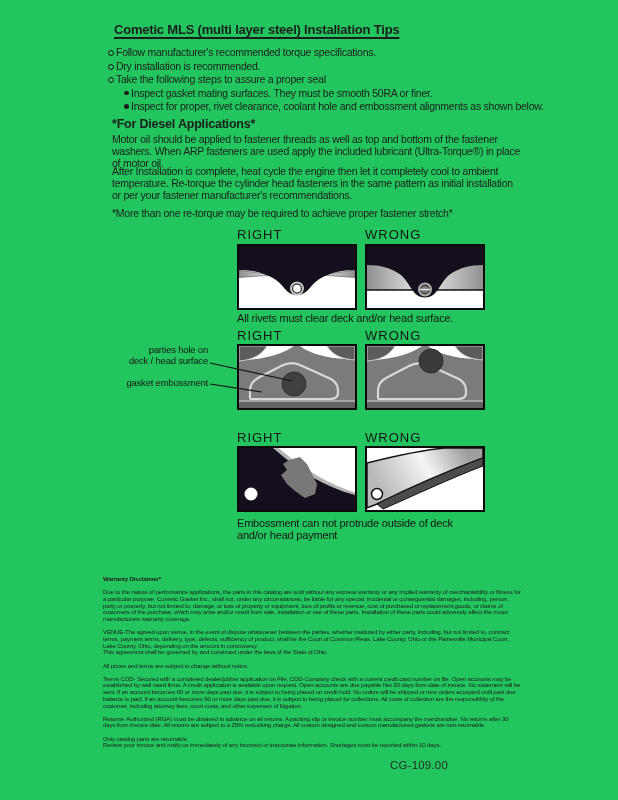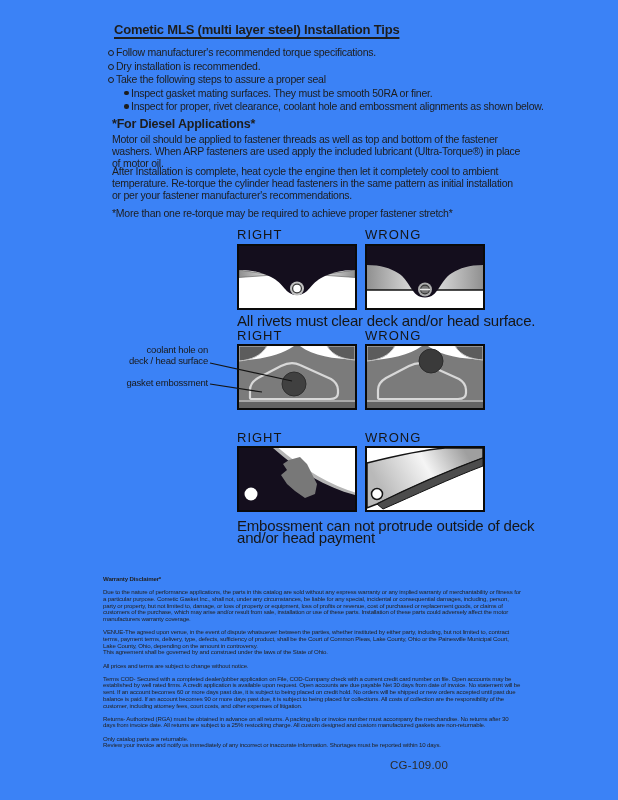--- a/index.html
+++ b/index.html
@@ -1,32 +1,32 @@
 <!DOCTYPE html>
 <html><head>
 <meta charset="utf-8">
 <style>
   html,body{margin:0;padding:0;background:#ffffff;}
   .page{
-    position:relative;width:618px;height:800px;background:#3b82f6;overflow:hidden;
+    position:relative;width:618px;height:800px;background:#22c55e;overflow:hidden;
     font-family:"Liberation Sans","DejaVu Sans",sans-serif;color:#1d1d1d;
   }
   .abs{position:absolute;}
   .title{
     font-size:13px;font-weight:bold;letter-spacing:-0.2px;
     text-decoration:underline;text-decoration-thickness:1.5px;text-underline-offset:3px;
     white-space:nowrap;
   }
   .body-text{font-size:10.5px;letter-spacing:-0.25px;line-height:12px;}
   .bullet-text{font-size:10.5px;letter-spacing:-0.25px;white-space:nowrap;}
   .marker-open{width:4px;height:4px;border:1px solid #1d1d1d;border-radius:50%;}
   .marker-filled{width:4.5px;height:4.5px;background:#1d1d1d;border-radius:50%;}
   .section-heading{font-size:12.5px;font-weight:bold;letter-spacing:-0.2px;white-space:nowrap;}
   .rw-label{font-size:13px;letter-spacing:1px;color:#141414;width:120px;text-align:left;}
-  .caption{font-size:15px;letter-spacing:-0.2px;color:#161616;white-space:nowrap;}
+  .caption{font-size:11px;letter-spacing:-0.2px;color:#161616;white-space:nowrap;}
   .annot{font-size:9.5px;letter-spacing:-0.2px;line-height:10.5px;width:118px;text-align:right;color:#191919;}
   .fineprint{width:418px;font-size:6.1px;line-height:6.7px;letter-spacing:-0.15px;color:#222;}
   .fineprint .fp-head{font-weight:bold;margin:0 0 6.5px 0;}
   .fineprint p{margin:0 0 6.5px 0;white-space:pre-line;}
   .doc-number{font-size:11.5px;letter-spacing:0.2px;color:#2a2a2a;}
   svg{display:block;}
 </style>
 </head>
 <body>
 
@@ -123,21 +123,21 @@
     <path d="M2,2 L30,2 C24,12 14,16 2,17 Z" fill="#5c5c5c" stroke="#c9c9c9" stroke-width="1"></path>
     <path d="M118,2 L90,2 C96,12 106,15 118,16 Z" fill="#5c5c5c" stroke="#c9c9c9" stroke-width="1"></path>
     <rect x="2" y="56" width="116" height="2" fill="#a8a8a8"></rect>
     <rect x="2" y="58" width="116" height="6" fill="#636363"></rect>
     <path d="M13,54 L13,46 C13,41 16,37 21,34 L44,22 C50,19 57,18 63,21 L94,35 C99,38 101,41 101,46 L101,49 C101,53 98,55 93,55 L17,55 C14,55 13,55 13,54 Z" fill="none" stroke="#d8d8d8" stroke-width="2.2" stroke-linejoin="round"></path>
     <circle cx="66" cy="17" r="12" fill="#3a3a3a" stroke="#2c2c2c" stroke-width="1"></circle>
     <rect x="1" y="1" width="118" height="64" fill="none" stroke="#0a0a0a" stroke-width="2"></rect>
   </svg>
 
   <div class="abs annot" style="left:90px;top:345px;">
-    <div>coolant hole on</div>
+    <div>parties hole on</div>
     <div>deck / head surface</div>
   </div>
   <div class="abs annot" style="left:90px;top:378px;">gasket embossment</div>
 
   <svg class="abs" style="left:115px;top:340px;pointer-events:none;" width="250" height="60" viewBox="0 0 250 60">
     <line x1="95" y1="23" x2="177" y2="41" stroke="#141414" stroke-width="1.2"></line>
     <line x1="95" y1="44" x2="147" y2="52" stroke="#141414" stroke-width="1.2"></line>
   </svg>
 
 

